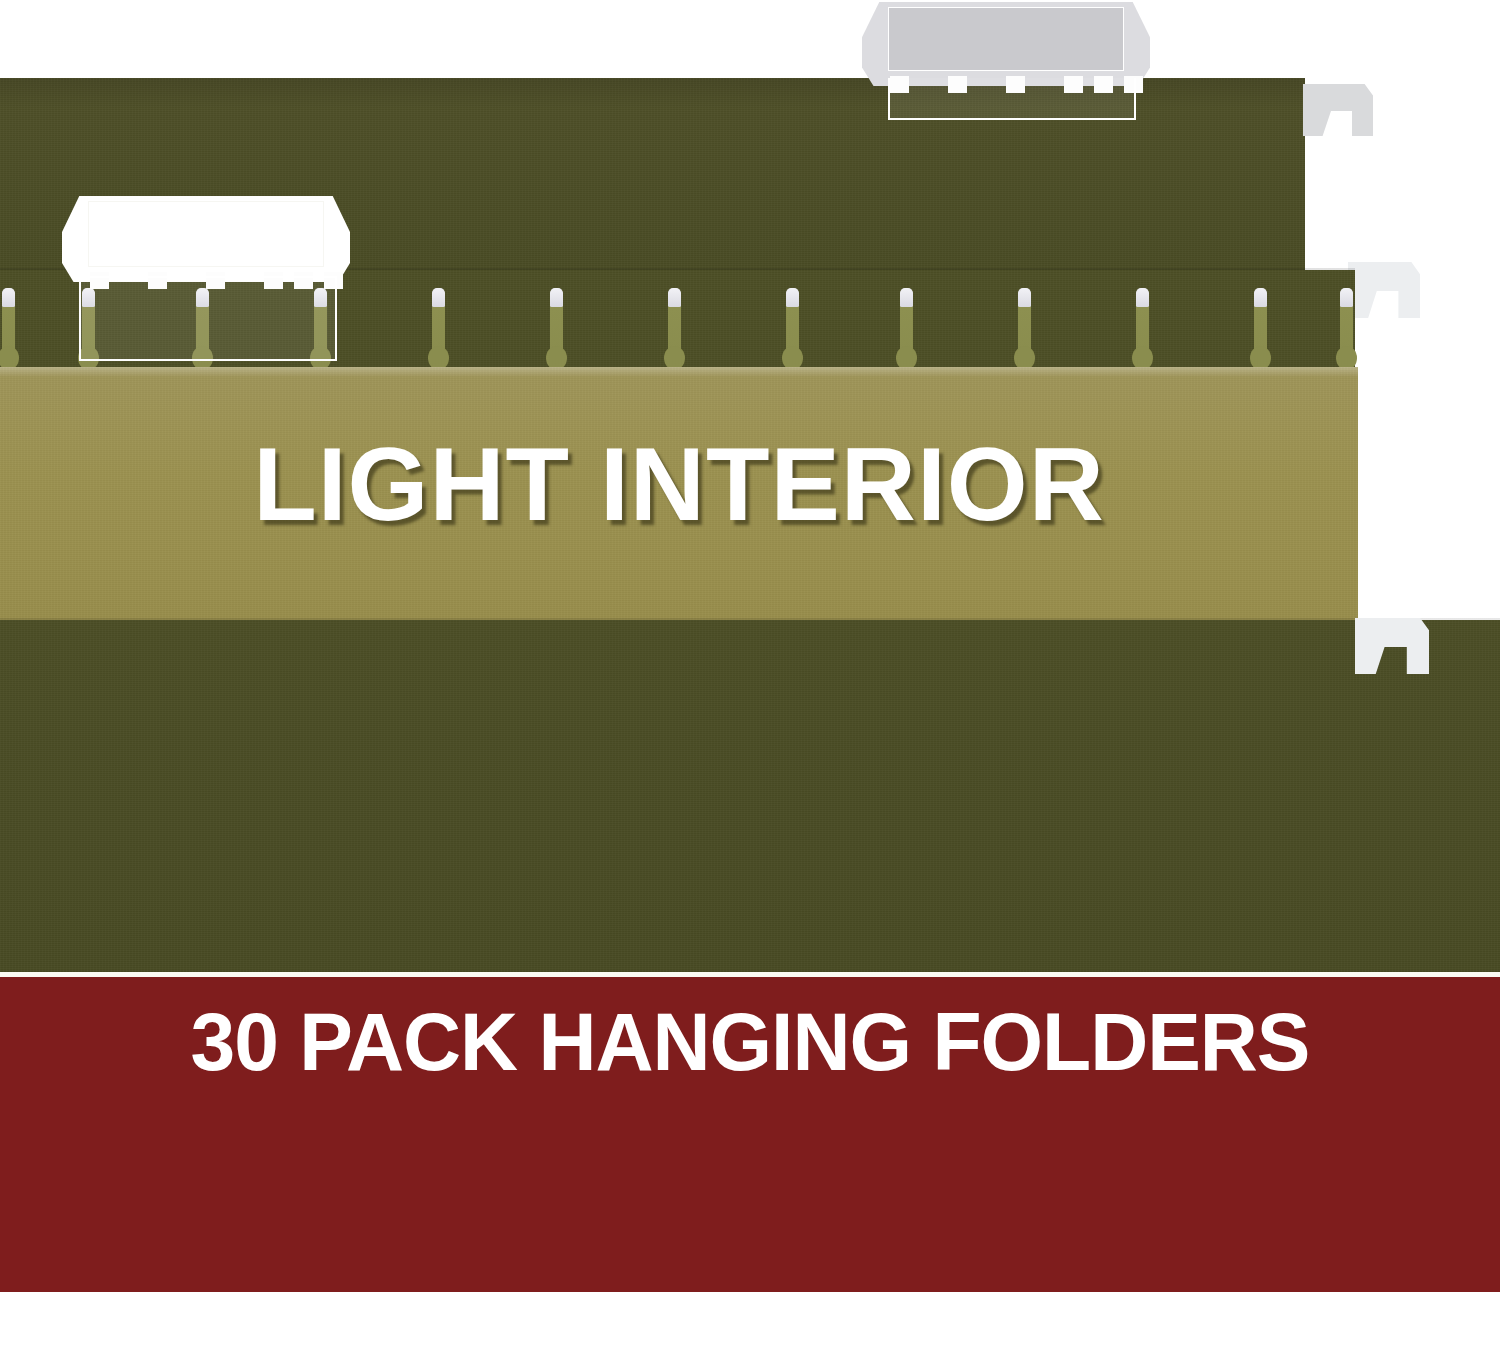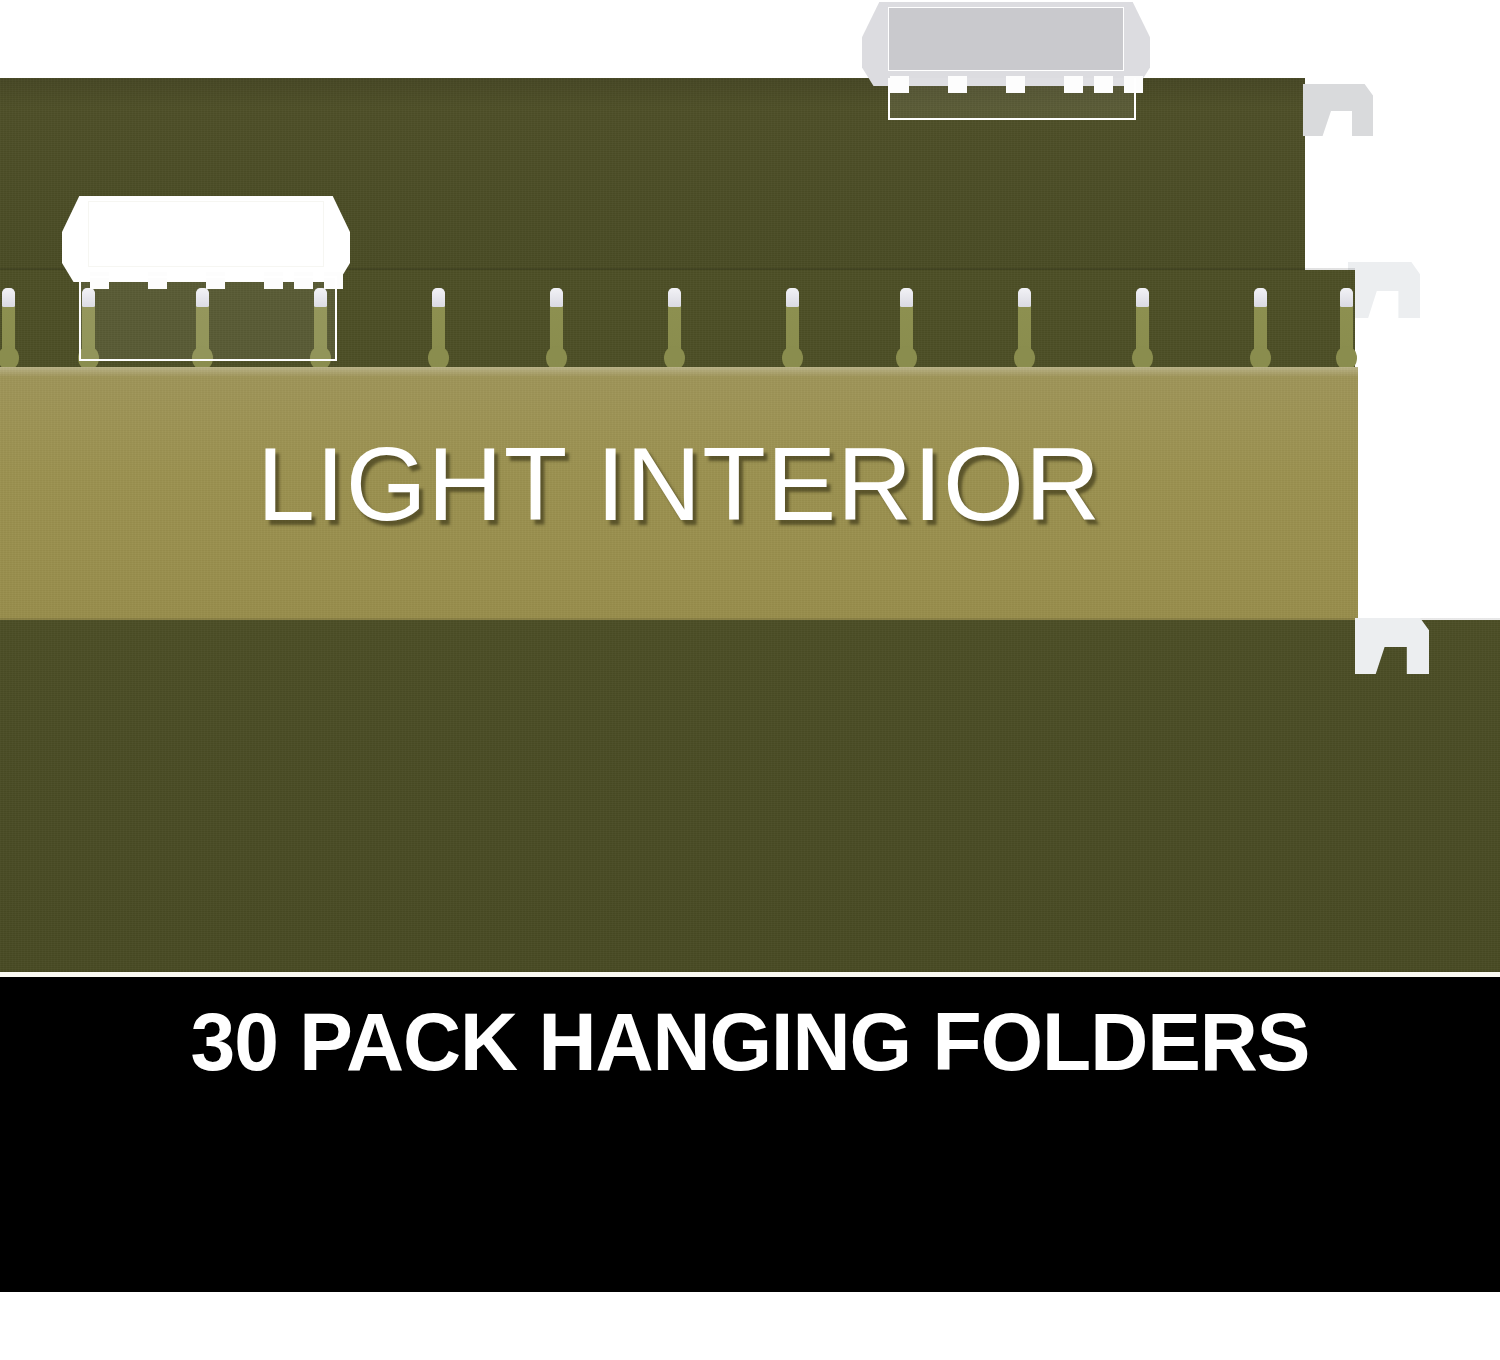--- a/index.html
+++ b/index.html
@@ -124,21 +124,21 @@
     background:#e3e4e6;
     clip-path:polygon(0% 0%, 88% 0%, 100% 22%, 100% 100%, 70% 100%, 70% 52%, 40% 52%, 28% 100%, 0% 100%);
   }
   #hook-1{left:1303px;top:84px;width:70px;height:52px;background:#d9dadc;}
   #hook-2{left:1348px;top:262px;width:72px;height:56px;background:#eceef0;}
   #hook-4{left:1355px;top:618px;width:74px;height:56px;background:#eceef0;}
 
   
   #banner{
     position:absolute;left:0;top:977px;width:1500px;height:315px;
-    background:#000000;
+    background:#7f1d1d;
   }
   #banner-rule{
     position:absolute;left:0;top:972px;width:1500px;height:5px;background:#fbfaf3;
   }
   #banner-headline{
     position:absolute;left:0;top:24px;width:1500px;
     text-align:center;color:#ffffff;
     font-size:82px;line-height:1;font-weight:bold;
     letter-spacing:-1px;
     font-family:"Liberation Sans", sans-serif;
@@ -150,21 +150,21 @@
     font-size:46px;line-height:1.28;font-weight:normal;
     font-family:"Liberation Sans", sans-serif;
   }
   #banner-sub .l2{display:block;}
 
   
   #interior-headline{
     position:absolute;left:0;top:432px;width:1358px;
     text-align:center;
     color:#ffffff;
-    font-size:104px;line-height:1;font-weight:normal;
+    font-size:104px;line-height:1;font-weight:bold;
     letter-spacing:1px;
     text-shadow:4px 5px 3px rgba(40,36,12,.55);
     font-family:"Liberation Sans", sans-serif;
     white-space:nowrap;
   }
 </style>
 </head>
 <body>
 
 <div id="stage">

